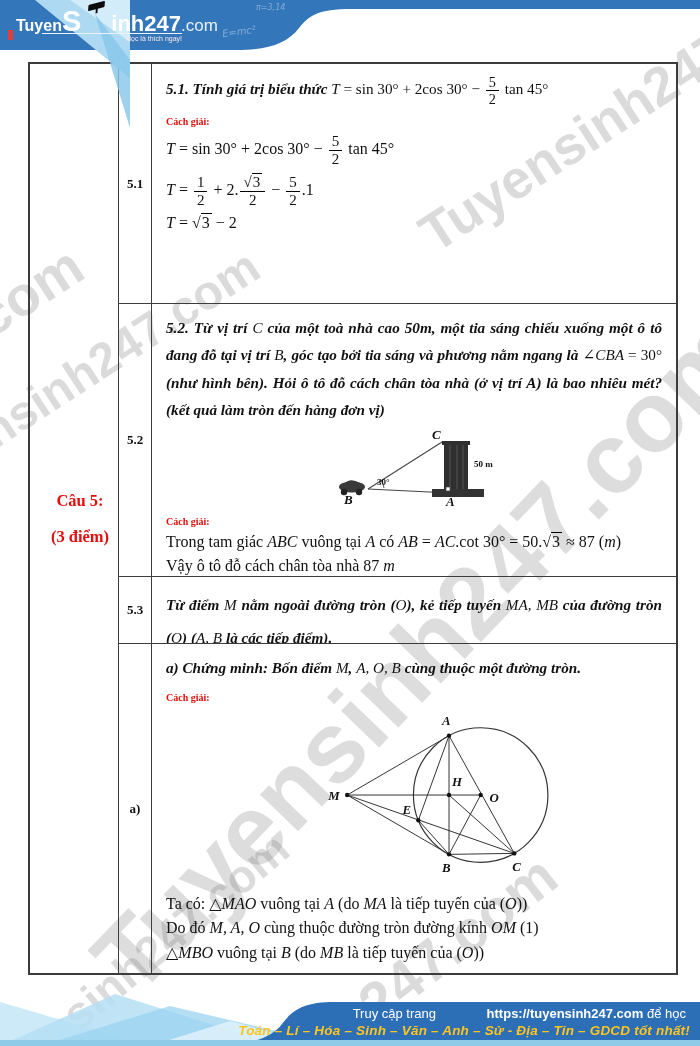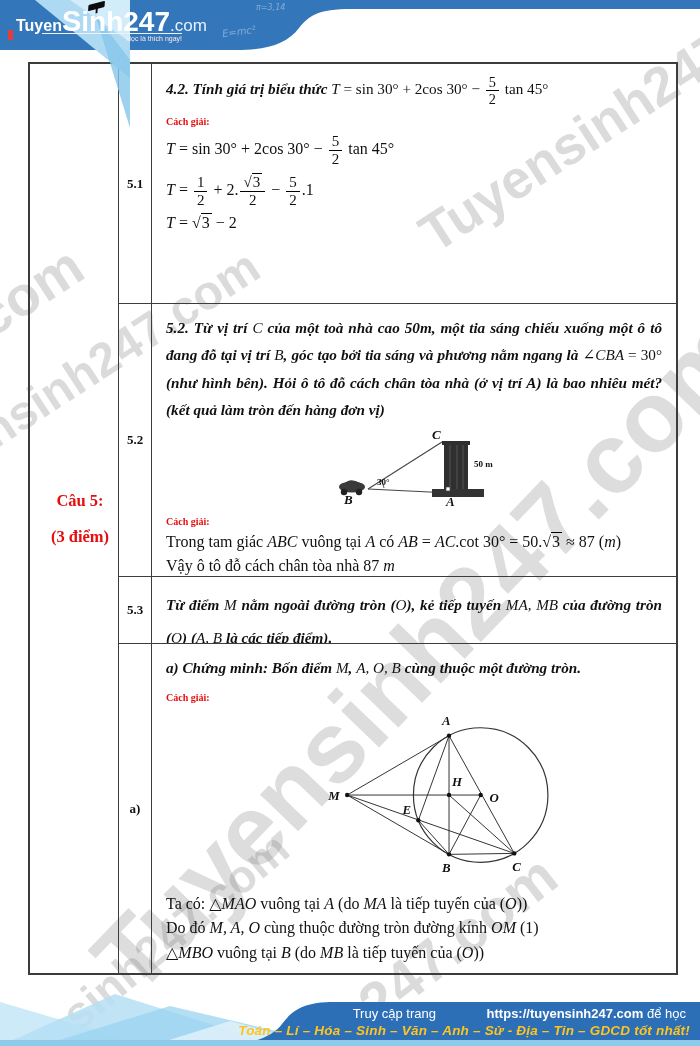--- a/index.html
+++ b/index.html
@@ -7,21 +7,21 @@
        font-family:"Liberation Serif","DejaVu Serif",serif;color:#111;}
 
   
   .header{position:absolute;left:0;top:0;width:700px;height:150px;z-index:2;pointer-events:none;}
   .header svg{position:absolute;left:0;top:0;}
   .tr-tris{position:absolute;right:0;top:0;}
   .logo{position:absolute;left:16px;top:5px;color:#fff;display:flex;align-items:baseline;
         font-family:"Liberation Sans",sans-serif;}
   .lg1{font-weight:700;font-size:16px;}
   .lgS{font-weight:700;font-size:29px;position:relative;}
-  .lg3{font-weight:700;font-size:28px;}
+  .lg3{font-weight:700;font-size:22px;margin-left:30px;}
   .lg4{font-weight:400;font-size:17px;color:#e8f2fb;}
   .cap{position:absolute;left:72px;top:1px;width:17px;height:6px;background:#0c0c0c;
        transform:rotate(-14deg) skewX(-18deg);border-radius:1px;}
   .cap::after{content:"";position:absolute;left:8px;top:5px;width:2px;height:5px;background:#0c0c0c;}
   .logo-rule{position:absolute;left:42px;top:33px;width:140px;height:1px;background:#eaf3fb;}
   .tagline{position:absolute;left:16px;top:35px;width:166px;text-align:right;font-size:7px;
            color:#fbeaea;font-family:"Liberation Sans",sans-serif;}
   .logo-flag{position:absolute;left:8px;top:30px;width:5px;height:10px;background:#e23c3c;}
   .doodle{position:absolute;color:rgba(255,255,255,.38);font:italic 10px "DejaVu Sans",sans-serif;}
   .d1{left:222px;top:26px;transform:rotate(-8deg);}
@@ -120,21 +120,21 @@
 
 <div class="answer-table">
 
   <div class="cell qcell">
     <div class="qlabel">Câu 5:</div>
     <div class="qpoints">(3 điểm)</div>
   </div>
 
   <div class="cell lcell rb">5.1</div>
   <div class="cell ccell rb tight">
-    <p class="stmt"><span class="bi">4.2. Tính giá trị biểu thức </span><span class="mi">T</span><span class=""> = sin 30° + 2cos 30° − </span><span class="frac">
+    <p class="stmt"><span class="bi">5.1. Tính giá trị biểu thức </span><span class="mi">T</span><span class=""> = sin 30° + 2cos 30° − </span><span class="frac">
           <span class="fn"><span class="">5</span></span>
           <span class="fd"><span class="">2</span></span>
         </span><span class=""> tan 45°</span></p>
     <p class="red">Cách giải:</p>
     <p class="fline"><span class="mi">T</span><span class=""> = sin 30° + 2cos 30° − </span><span class="frac">
           <span class="fn"><span class="">5</span></span>
           <span class="fd"><span class="">2</span></span>
         </span><span class=""> tan 45°</span></p>
     <p class="fline"><span class="mi">T</span><span class=""> = </span><span class="frac">
           <span class="fn"><span class="">1</span></span>

